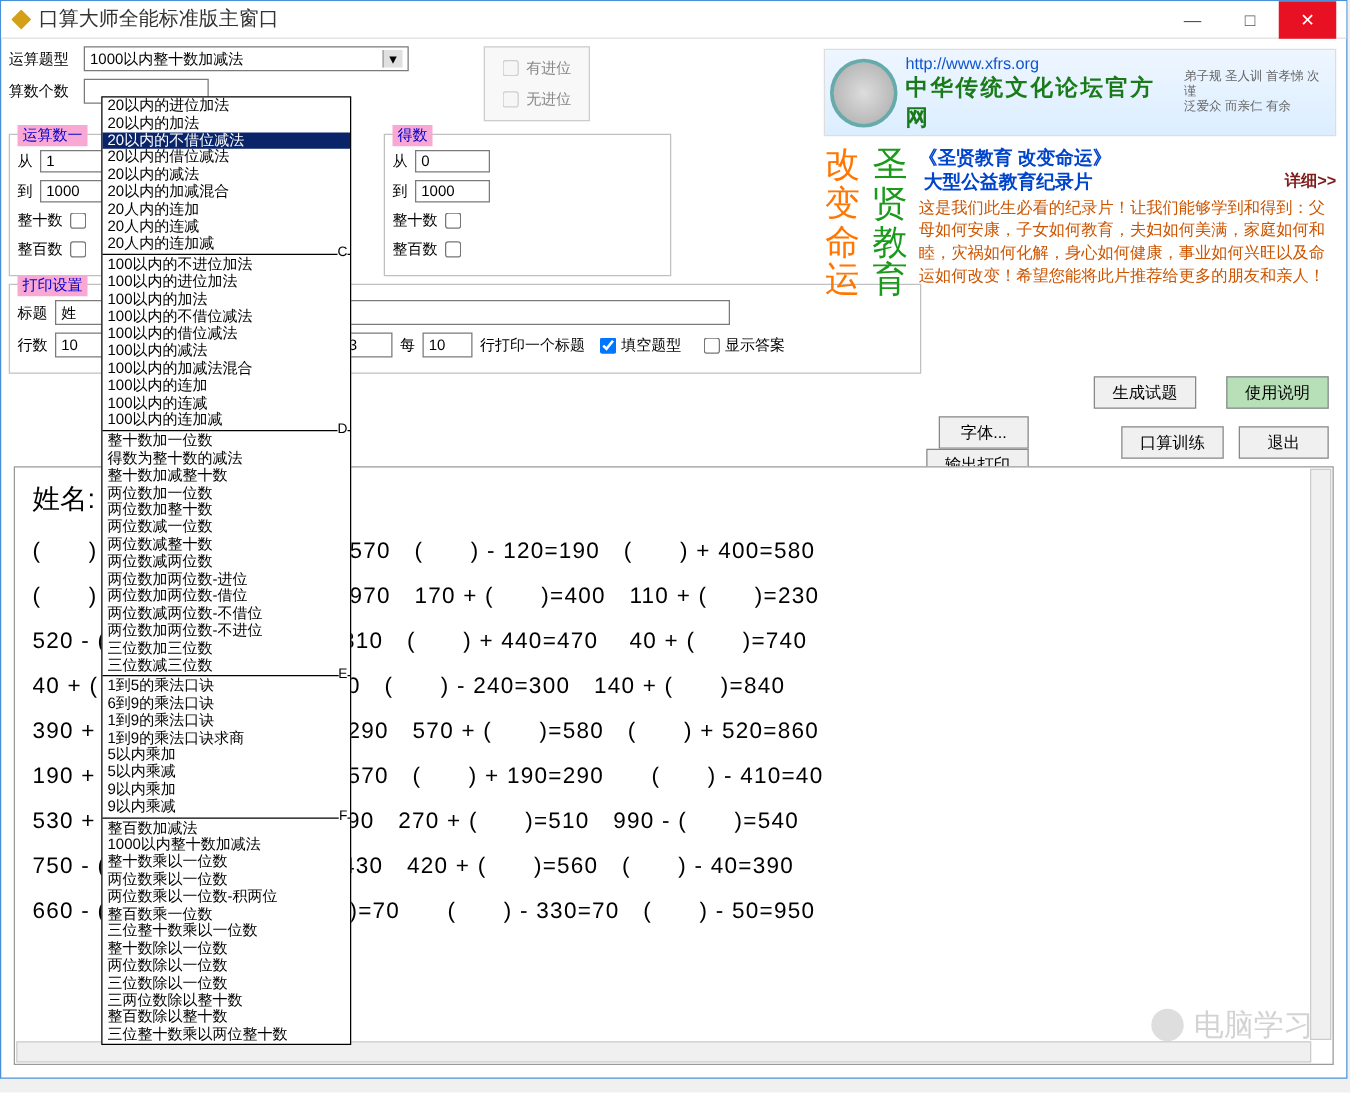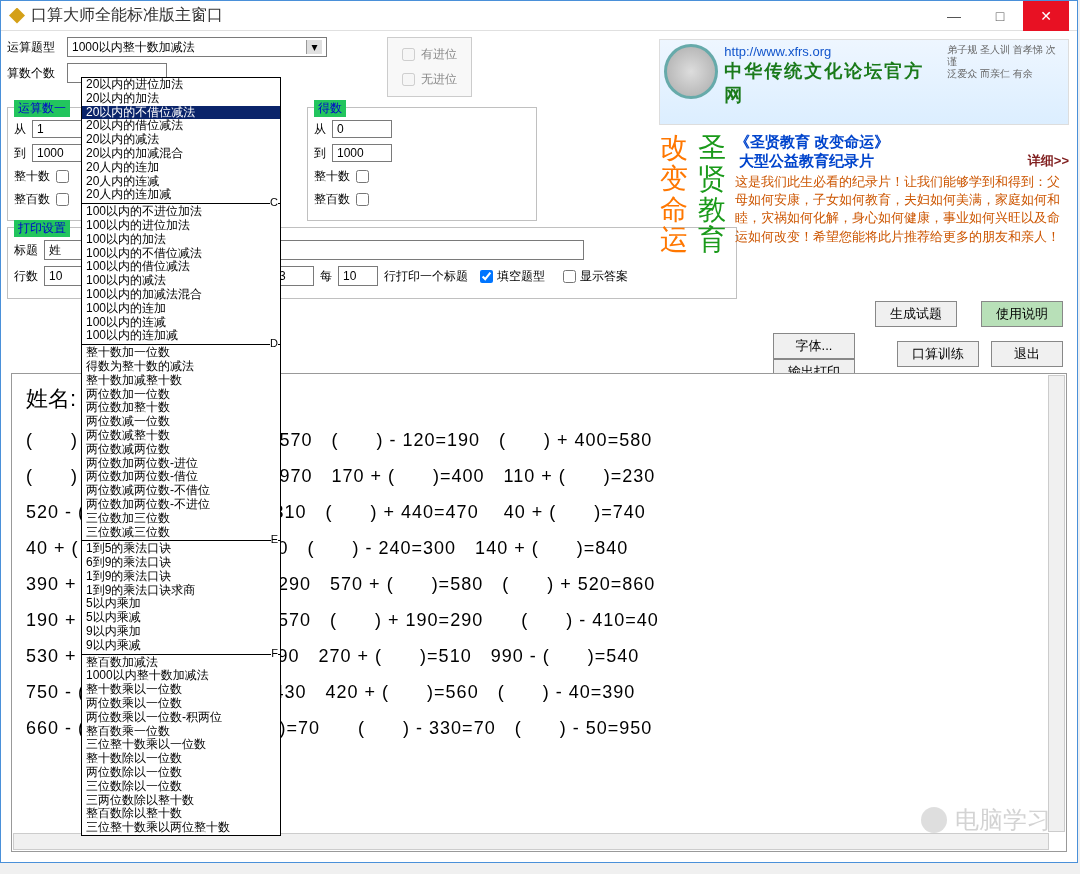--- a/index.html
+++ b/index.html
@@ -20,53 +20,53 @@
 .ctrl-row { display: flex; align-items: center; margin-bottom: 6px; font-size: 12px; }
 .ctrl-row label { width: 60px; }
 .combo { flex: 1; height: 20px; border: 1px solid #7a7a7a; background: #fff; font-size: 12px; padding: 0 4px; display: flex; align-items: center; justify-content: space-between; position: relative; }
 .combo .arrow { width: 16px; text-align: center; background: #e0e0e0; border-left: 1px solid #999; }
 .num-input { width: 100px; height: 20px; border: 1px solid #7a7a7a; background: #fff; font-size: 12px; padding: 0 4px; }
 .checkbox-group { display: flex; flex-direction: column; gap: 8px; border: 1px solid #ccc; padding: 8px 14px; background: #f8f8f8; margin-left: 20px; }
 .cb-row { display: flex; align-items: center; gap: 6px; font-size: 12px; color: #888; }
 .cb-row input { width: 13px; height: 13px; }
 
 .fieldset { border: 1px groove #c0c0c0; padding: 6px; margin-top: 4px; position: relative; }
-.fieldset .legend { position: absolute; top: -8px; left: 6px; background: #22c55e; padding: 0 4px; font-size: 12px; color: #0000cc; }
+.fieldset .legend { position: absolute; top: -8px; left: 6px; background: #f9a8d4; padding: 0 4px; font-size: 12px; color: #0000cc; }
 .operand-row { display: flex; gap: 30px; }
 .operand-box { width: 230px; }
 .op-line { display: flex; align-items: center; gap: 6px; margin: 6px 0; font-size: 12px; }
 .op-line input[type=text] { width: 60px; height: 18px; border: 1px solid #7a7a7a; padding: 0 4px; font-size: 12px; }
 .op-line .chk { width: 13px; height: 13px; }
 
 .print-set { margin-top: 6px; }
 .print-row { display: flex; align-items: center; gap: 6px; font-size: 12px; margin: 6px 0; }
 .print-row input[type=text] { height: 20px; border: 1px solid #7a7a7a; padding: 0 4px; font-size: 12px; }
 
 .right-panel { position: absolute; right: 8px; top: 38px; width: 410px; }
-.banner { display: flex; align-items: flex-start; gap: 6px; height: 86px; border: 1px solid #ddd; background: linear-gradient(#eef6ff,#dceeff); padding: 4px; }
+.banner { display: flex; align-items: center; gap: 6px; height: 70px; border: 1px solid #ddd; background: linear-gradient(#eef6ff,#dceeff); padding: 4px; }
 .banner .avatar { width: 55px; height: 55px; border-radius: 50%; border: 3px solid #6aa; background: radial-gradient(#ddd,#aaa); }
 .banner .btxt { font-size: 12px; color: #0066cc; }
 .banner .btxt .url { color: #1155cc; font-size: 13px; }
 .banner .btxt .big { color: #1a7a1a; font-size: 18px; font-weight: bold; letter-spacing: 2px; }
 .banner .side { font-size: 10px; color: #666; line-height: 1.2; }
 
 .promo { display: flex; gap: 8px; margin-top: 8px; font-size: 14px; }
 .vtext { display: flex; flex-direction: column; font-size: 28px; color: #ff7700; line-height: 1.1; width: 30px; align-items: center; }
 .vtext.green { color: #1a9a1a; }
 .promo-body { flex: 1; font-size: 13px; color: #0044cc; }
 .promo-body .t1 { font-weight: bold; font-size: 15px; }
 .promo-body .t2 { font-weight: bold; font-size: 15px; margin-left: 4px; }
 .promo-body .desc { color: #cc5500; line-height: 1.4; margin-top: 2px; font-size: 13px; }
 .detail-link { color: #7f1d1d; font-weight: bold; }
 .btn { border: 1px solid #888; background: #f0f0f0; padding: 3px 14px; font-size: 13px; min-width: 72px; text-align: center; }
 .btn.green { background: #b8e0b8; }
 .btnrow2 { position: absolute; right: 14px; top: 300px; display: flex; gap: 24px; }
 .btnrow3 { position: absolute; right: 14px; top: 340px; display: flex; gap: 12px; }
 
-.middle-controls { position: absolute; left: 772px; top: 302px; display:flex; flex-direction:column; gap:0; }
+.middle-controls { position: absolute; left: 740px; top: 302px; display:flex; flex-direction:column; gap:0;align-items:flex-end; }
 
 .worksheet { position: absolute; left: 10px; top: 372px; right: 10px; bottom: 10px; border: 1px solid #999; background: #fff; overflow: auto; padding: 10px 14px; font-size: 18px; font-family: SimSun, serif; }
 .worksheet .name { font-size: 22px; margin-bottom: 14px; }
 .worksheet .line { margin: 12px 0; letter-spacing: 1px; white-space: nowrap; }
 .scroll-right { position: absolute; right: 12px; top: 374px; width: 17px; bottom: 30px; background: #f0f0f0; border: 1px solid #ccc; }
 .scroll-bottom { position: absolute; left: 12px; right: 28px; bottom: 12px; height: 17px; background: #f0f0f0; border: 1px solid #ccc; }
 
 .dropdown { position: absolute; left: 80px; top: 76px; width: 200px; background: #fff; border: 1px solid #000; font-size: 12px; line-height: 1.15; z-index: 100; max-height: 760px; overflow: visible; }
 .dropdown .item { padding: 0 4px; white-space: nowrap; }
 .dropdown .item.sel { background: #0a246a; color: #fff; }

